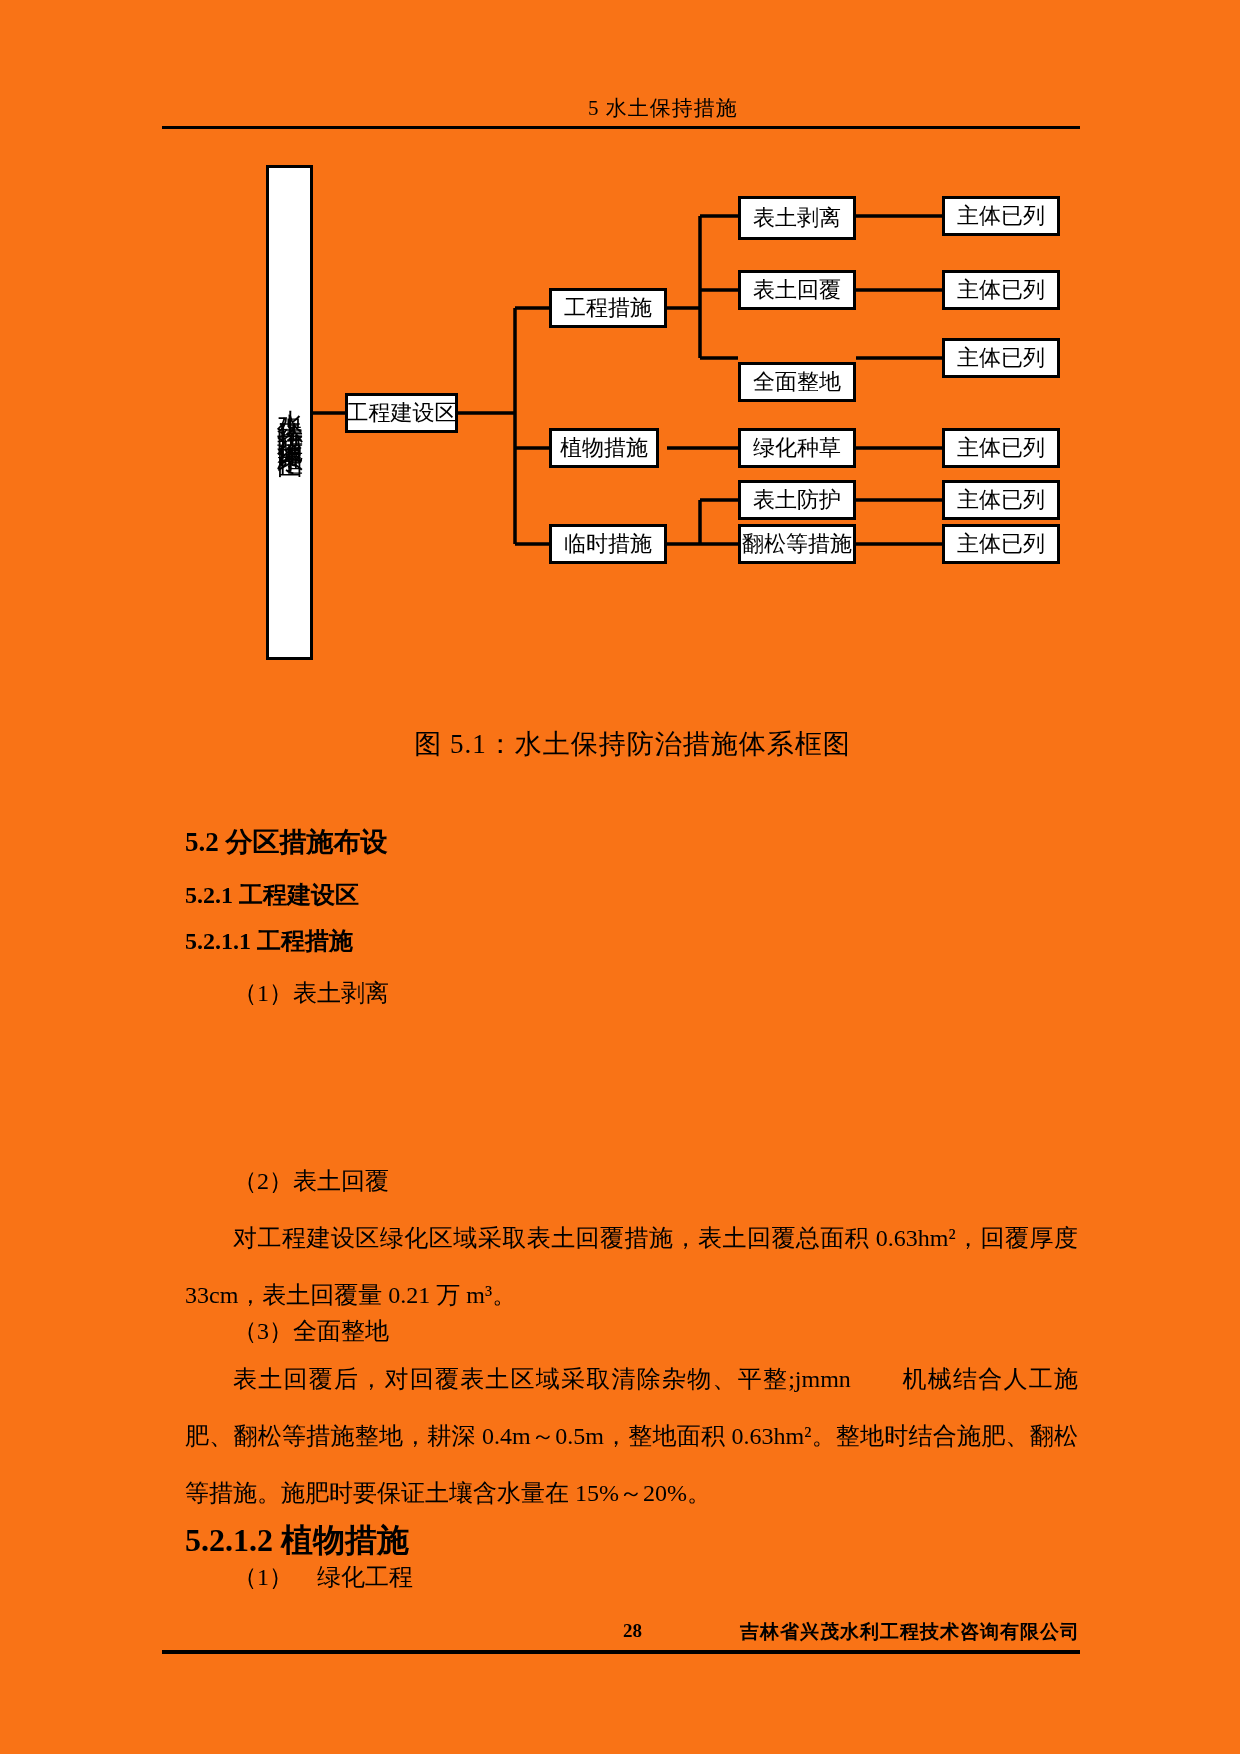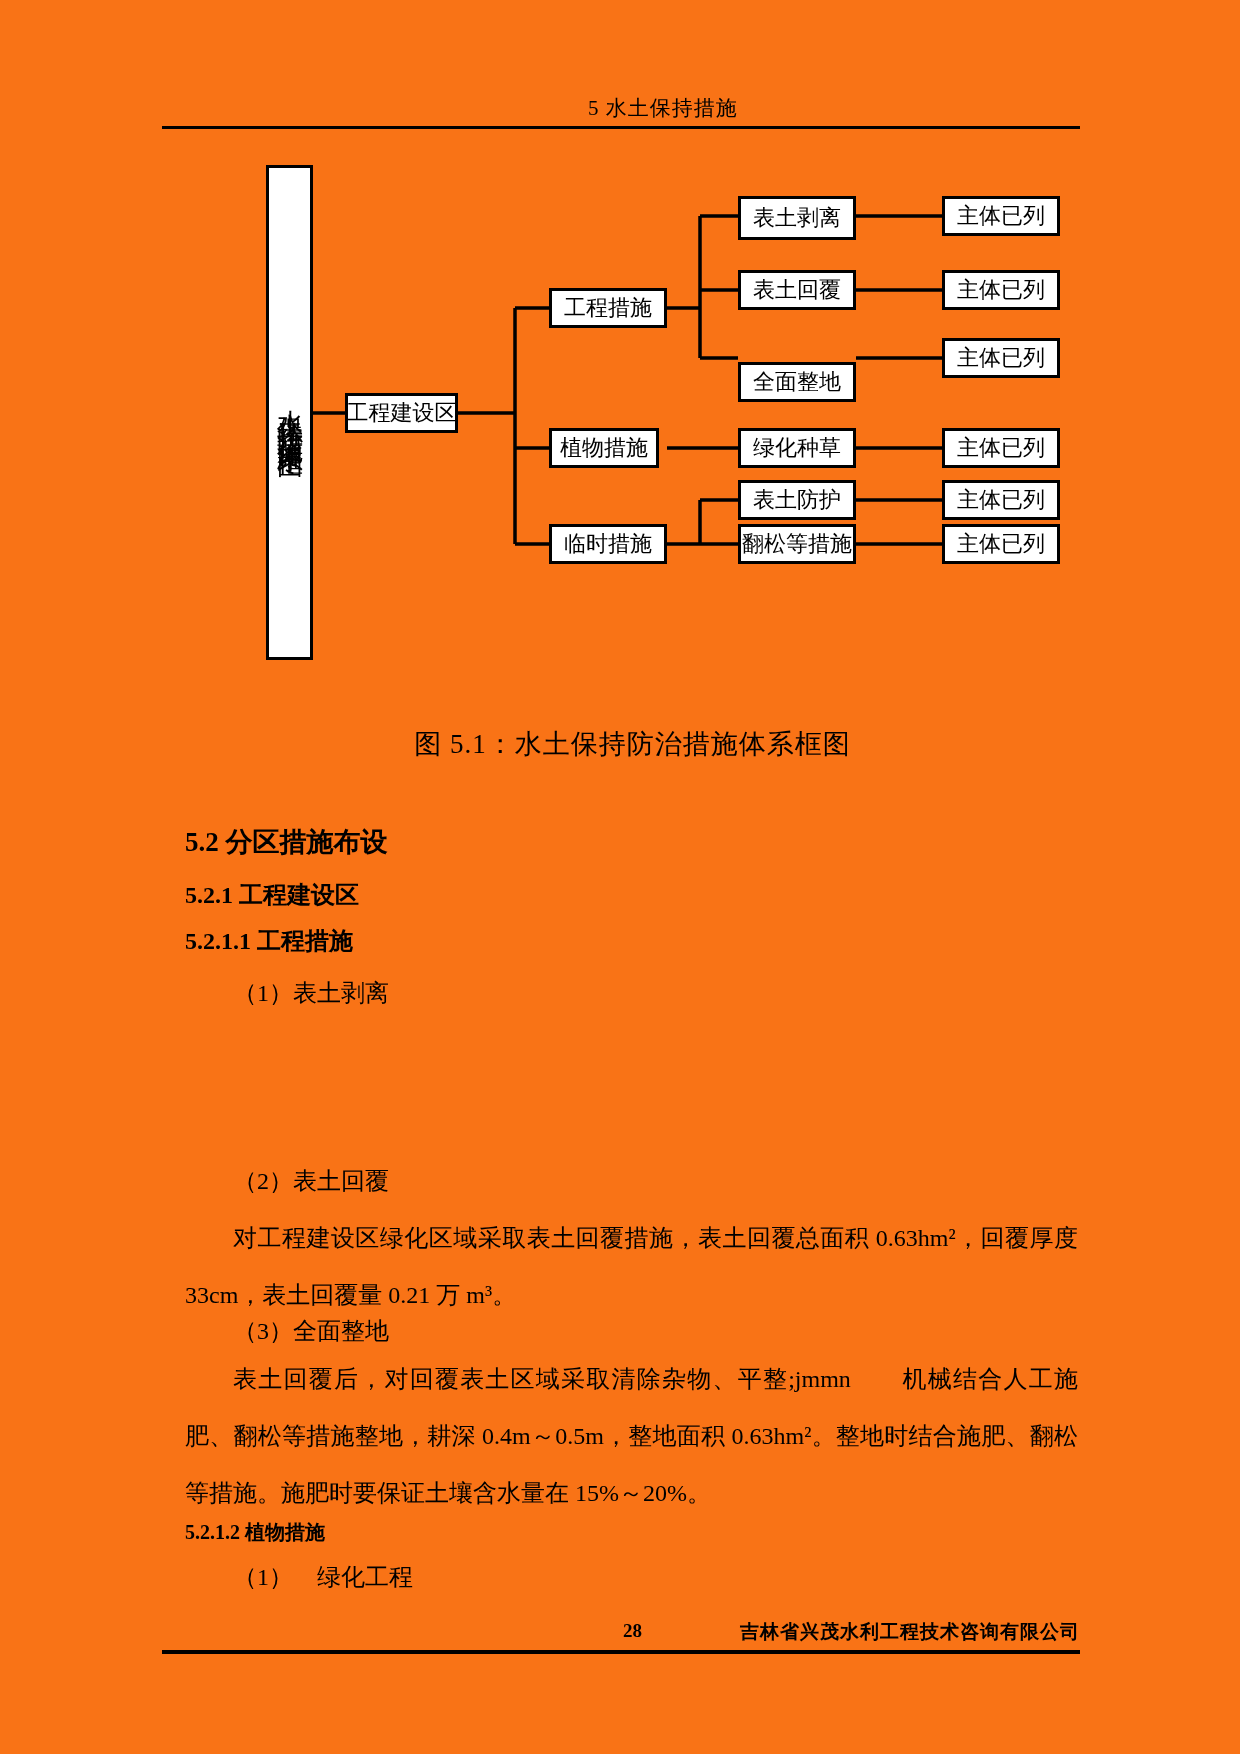--- a/index.html
+++ b/index.html
@@ -46,21 +46,21 @@
   
   .caption {
     left: 185px; top: 726px; width: 895px;
     text-align: center;
     font-size: 27px; font-weight: normal;
     letter-spacing: 1px;
   }
   .h1 { left: 185px; top: 824px; font-size: 27px; font-weight: bold; }
   .h2 { left: 185px; top: 879px; font-size: 24px; font-weight: bold; }
   .h3 { left: 185px; top: 925px; font-size: 24px; font-weight: bold; }
-  .h3b { left: 185px; top: 1519px; font-size: 20px; font-weight: bold; }
+  .h3b { left: 185px; top: 1519px; font-size: 32px; font-weight: bold; }
 
   .item-title {
     left: 185px; width: 893px;
     font-size: 24px; line-height: 57px;
     text-indent: 2em;
   }
   .para {
     left: 185px; width: 893px;
     font-size: 24px; line-height: 57px;
     text-indent: 2em;

